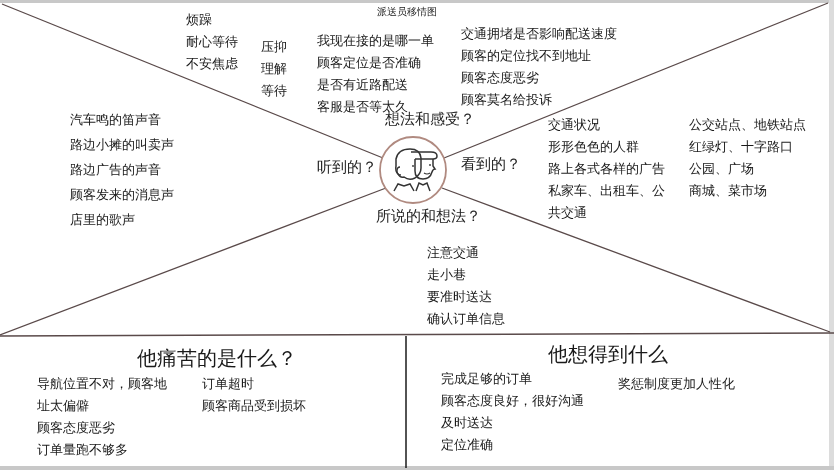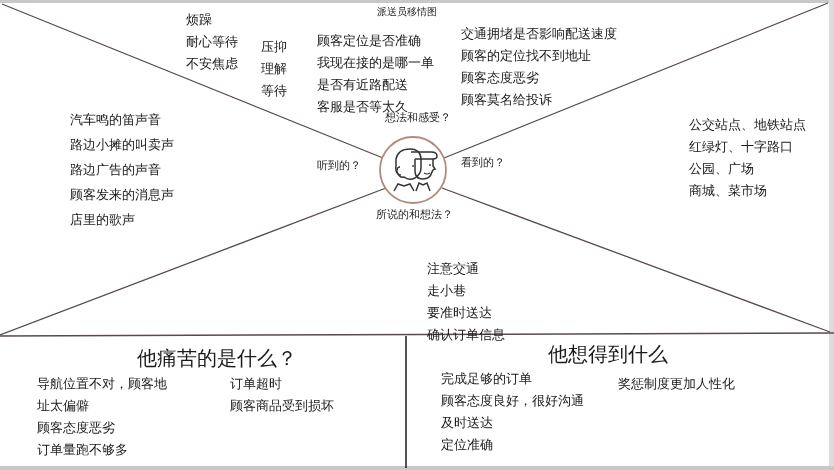--- a/index.html
+++ b/index.html
@@ -6,21 +6,21 @@
   body { width:834px; height:470px; position:relative; overflow:hidden;
          font-family:"DejaVu Sans","Liberation Sans",sans-serif; color:#1a1a1a; }
   .frame { position:absolute; left:0; top:0; width:834px; height:470px; }
   .topbar { position:absolute; left:0; top:0; width:834px; height:3px; background:#c8c8c8; }
   .rightbar { position:absolute; right:0; top:0; width:5px; height:470px; background:#dcdcdc; }
   .bottombar { position:absolute; left:0; bottom:0; width:834px; height:4px; background:#c8c8c8; }
   svg.lines { position:absolute; left:0; top:0; }
   .t { position:absolute; font-size:13px; line-height:22px; white-space:nowrap; }
   .col div { height:22px; }
   .title { position:absolute; font-size:10px; white-space:nowrap; }
-  .q { position:absolute; font-size:11px; color:#222; white-space:nowrap; }
+  .q { position:absolute; font-size:15px; color:#222; white-space:nowrap; }
   .sectitle { position:absolute; font-size:20px; white-space:nowrap; }
   .icon-wrap { position:absolute; left:380px; top:137px; width:66px; height:66px; }
 </style>
 </head>
 <body>
 
 <div class="frame">
   <div class="topbar"></div>
   <div class="rightbar"></div>
   <div class="bottombar"></div>
@@ -66,62 +66,69 @@
     <div>烦躁</div>
     <div>耐心等待</div>
     <div>不安焦虑</div>
   </div>
   <div class="t col" style="left:261px; top:36px;">
     <div>压抑</div>
     <div>理解</div>
     <div>等待</div>
   </div>
   <div class="t col" style="left:317px; top:30px;">
+    <div>我现在接的是哪一单</div>
     <div>顾客定位是否准确</div>
-    <div>我现在接的是哪一单</div>
     <div>是否有近路配送</div>
     <div>客服是否等太久</div>
   </div>
   <div class="t col" style="left:461px; top:23px;">
     <div>交通拥堵是否影响配送速度</div>
     <div>顾客的定位找不到地址</div>
     <div>顾客态度恶劣</div>
     <div>顾客莫名给投诉</div>
   </div>
 
   <div class="t col" style="left:70px; top:107px; line-height:25px;">
     <div style="height:25px">汽车鸣的笛声音</div>
     <div style="height:25px">路边小摊的叫卖声</div>
     <div style="height:25px">路边广告的声音</div>
     <div style="height:25px">顾客发来的消息声</div>
     <div style="height:25px">店里的歌声</div>
   </div>
 
+  <div class="t col" style="left:548px; top:114px;">
+    <div>交通状况</div>
+    <div>形形色色的人群</div>
+    <div>路上各式各样的广告</div>
+    <div>私家车、出租车、公</div>
+    <div>共交通</div>
+  </div>
   <div class="t col" style="left:689px; top:114px;">
     <div>公交站点、地铁站点</div>
     <div>红绿灯、十字路口</div>
     <div>公园、广场</div>
     <div>商城、菜市场</div>
   </div>
 
-  <div class="t col" style="left:427px; top:242px;margin-top:16px;">
+  <div class="t col" style="left:427px; top:242px;">
     <div>注意交通</div>
     <div>走小巷</div>
     <div>要准时送达</div>
     <div>确认订单信息</div>
   </div>
 
   <div class="sectitle" style="left:137px; top:345px;">他痛苦的是什么？</div>
   <div class="t col" style="left:37px; top:373px;">
     <div>导航位置不对，顾客地</div>
     <div>址太偏僻</div>
     <div>顾客态度恶劣</div>
     <div>订单量跑不够多</div>
   </div>
-  <div class="t col" style="left:202px; top:373px;margin-left:28px;">
+  <div class="t col" style="left:202px; top:373px;">
     <div>订单超时</div>
     <div>顾客商品受到损坏</div>
   </div>
 
   <div class="sectitle" style="left:548px; top:341px;">他想得到什么</div>
   <div class="t col" style="left:441px; top:368px;">
     <div>完成足够的订单</div>
     <div>顾客态度良好，很好沟通</div>
     <div>及时送达</div>
     <div>定位准确</div>

